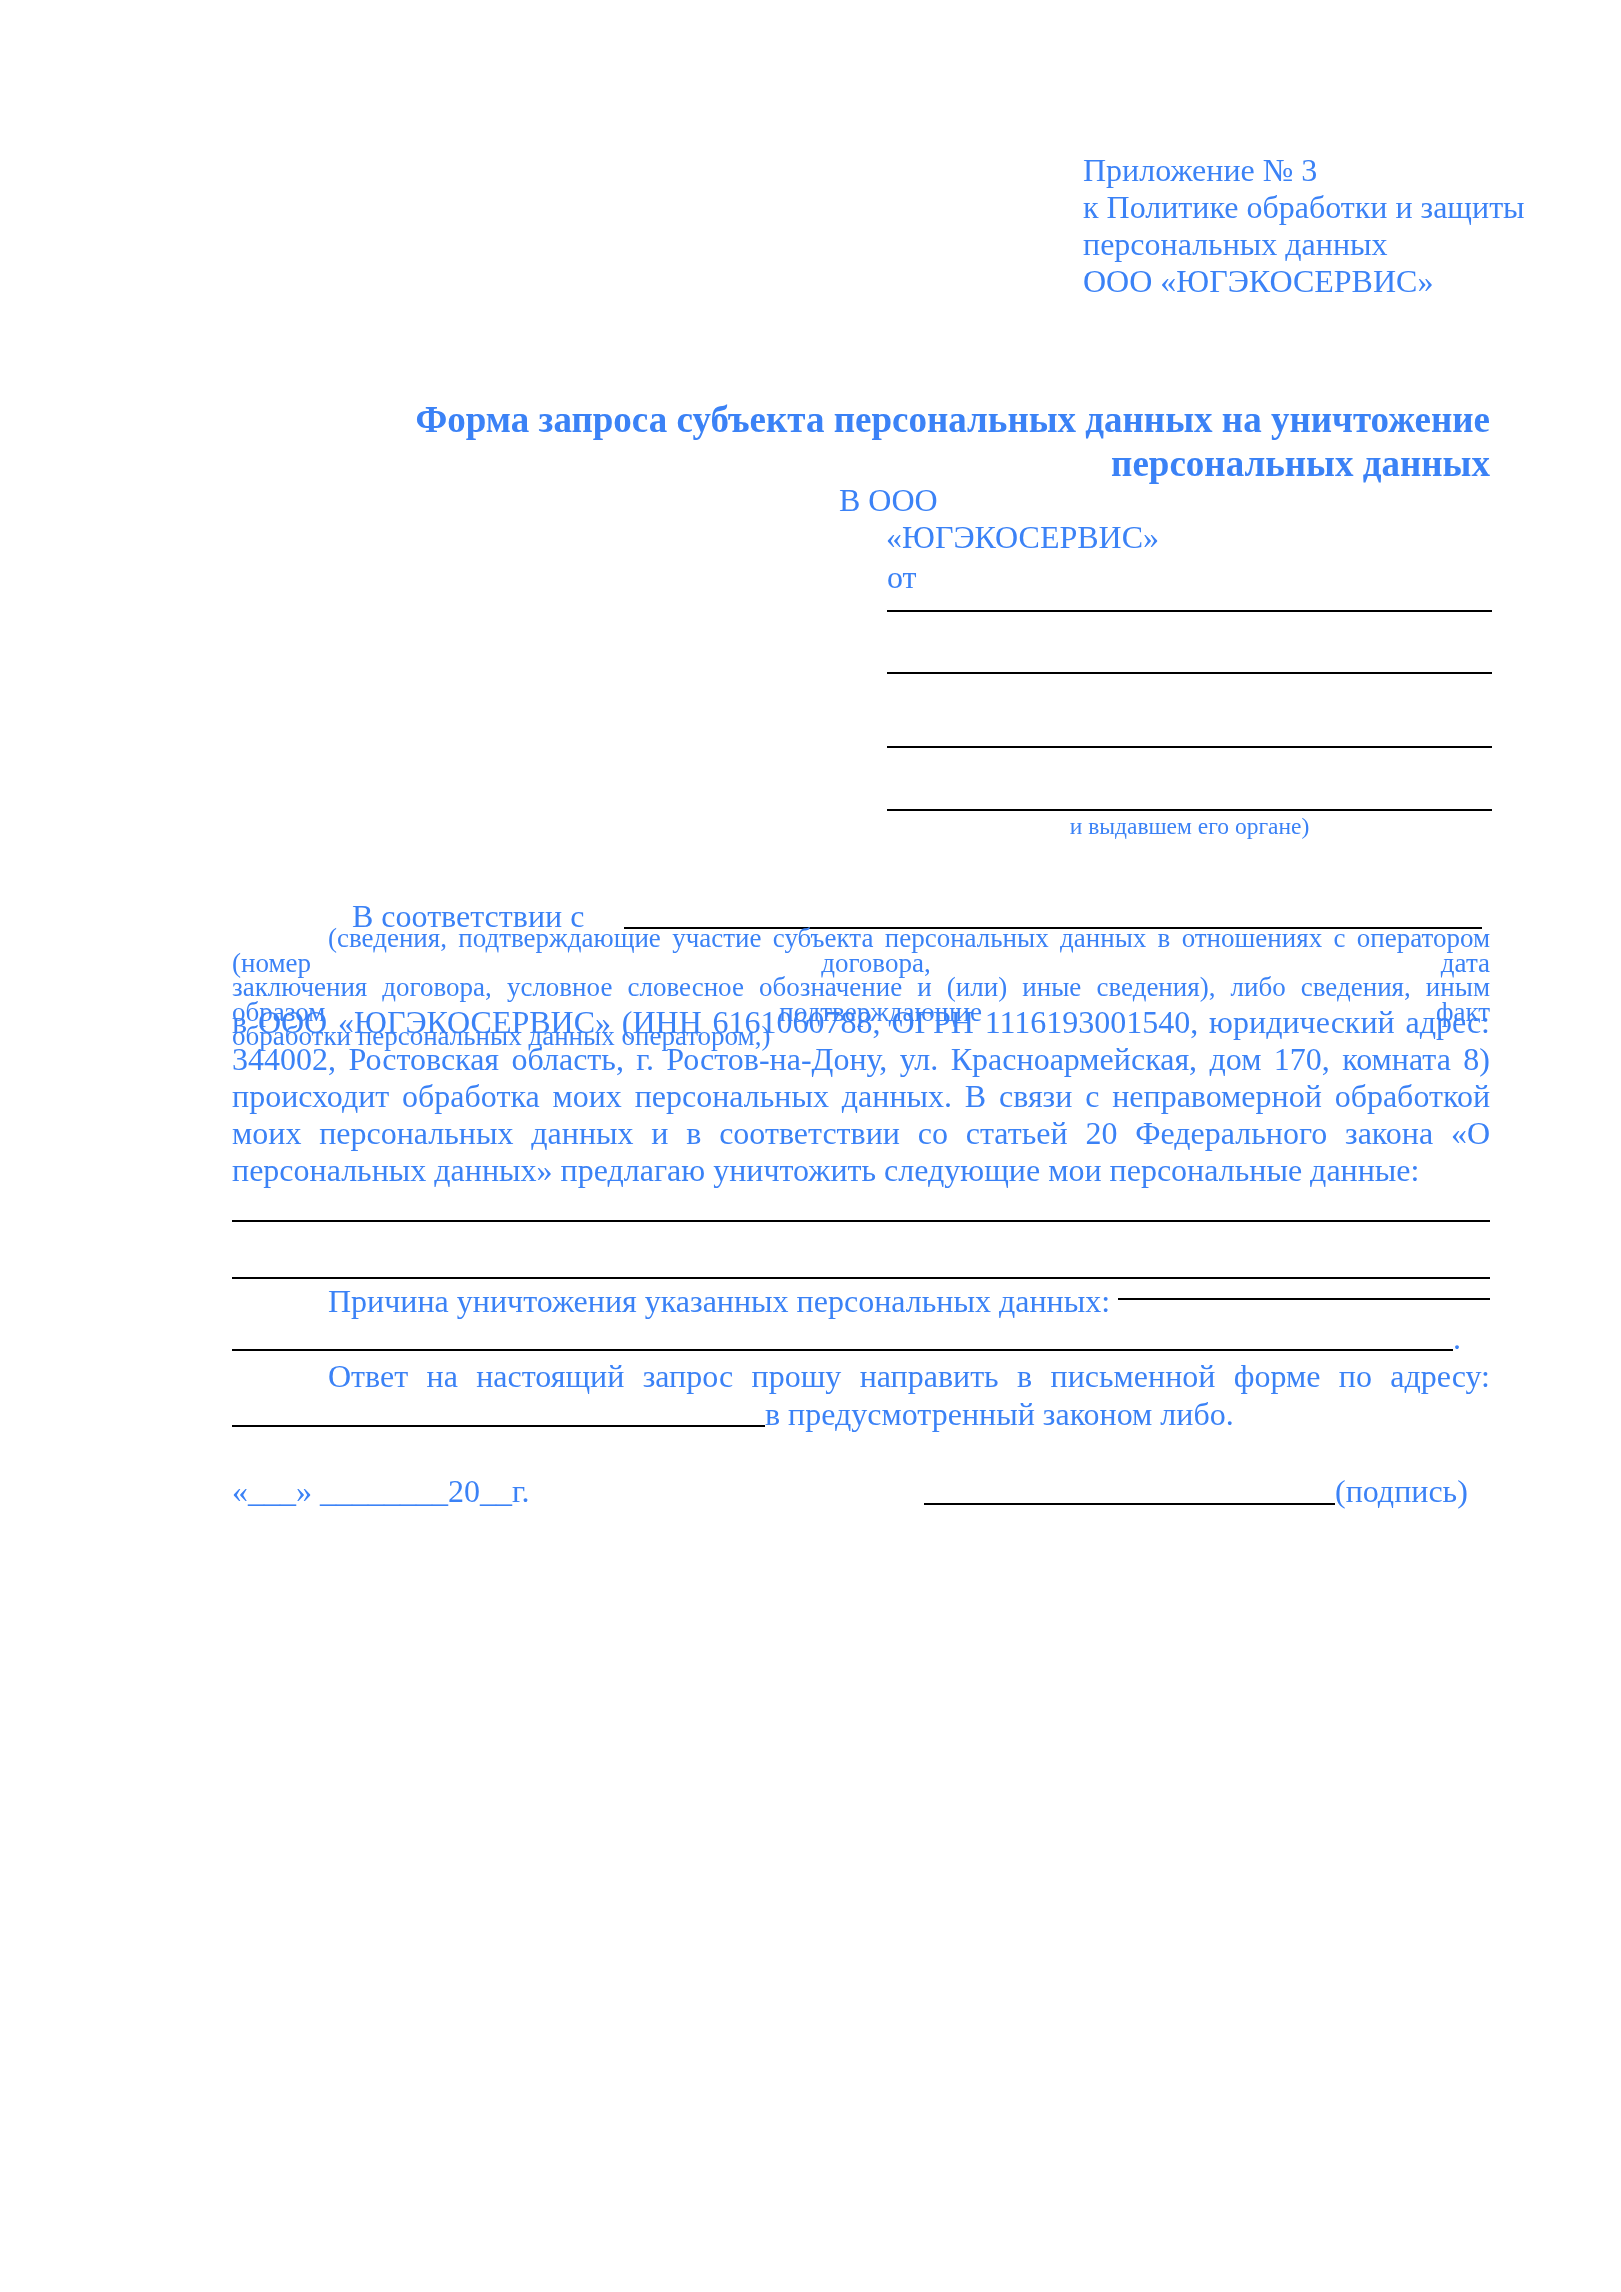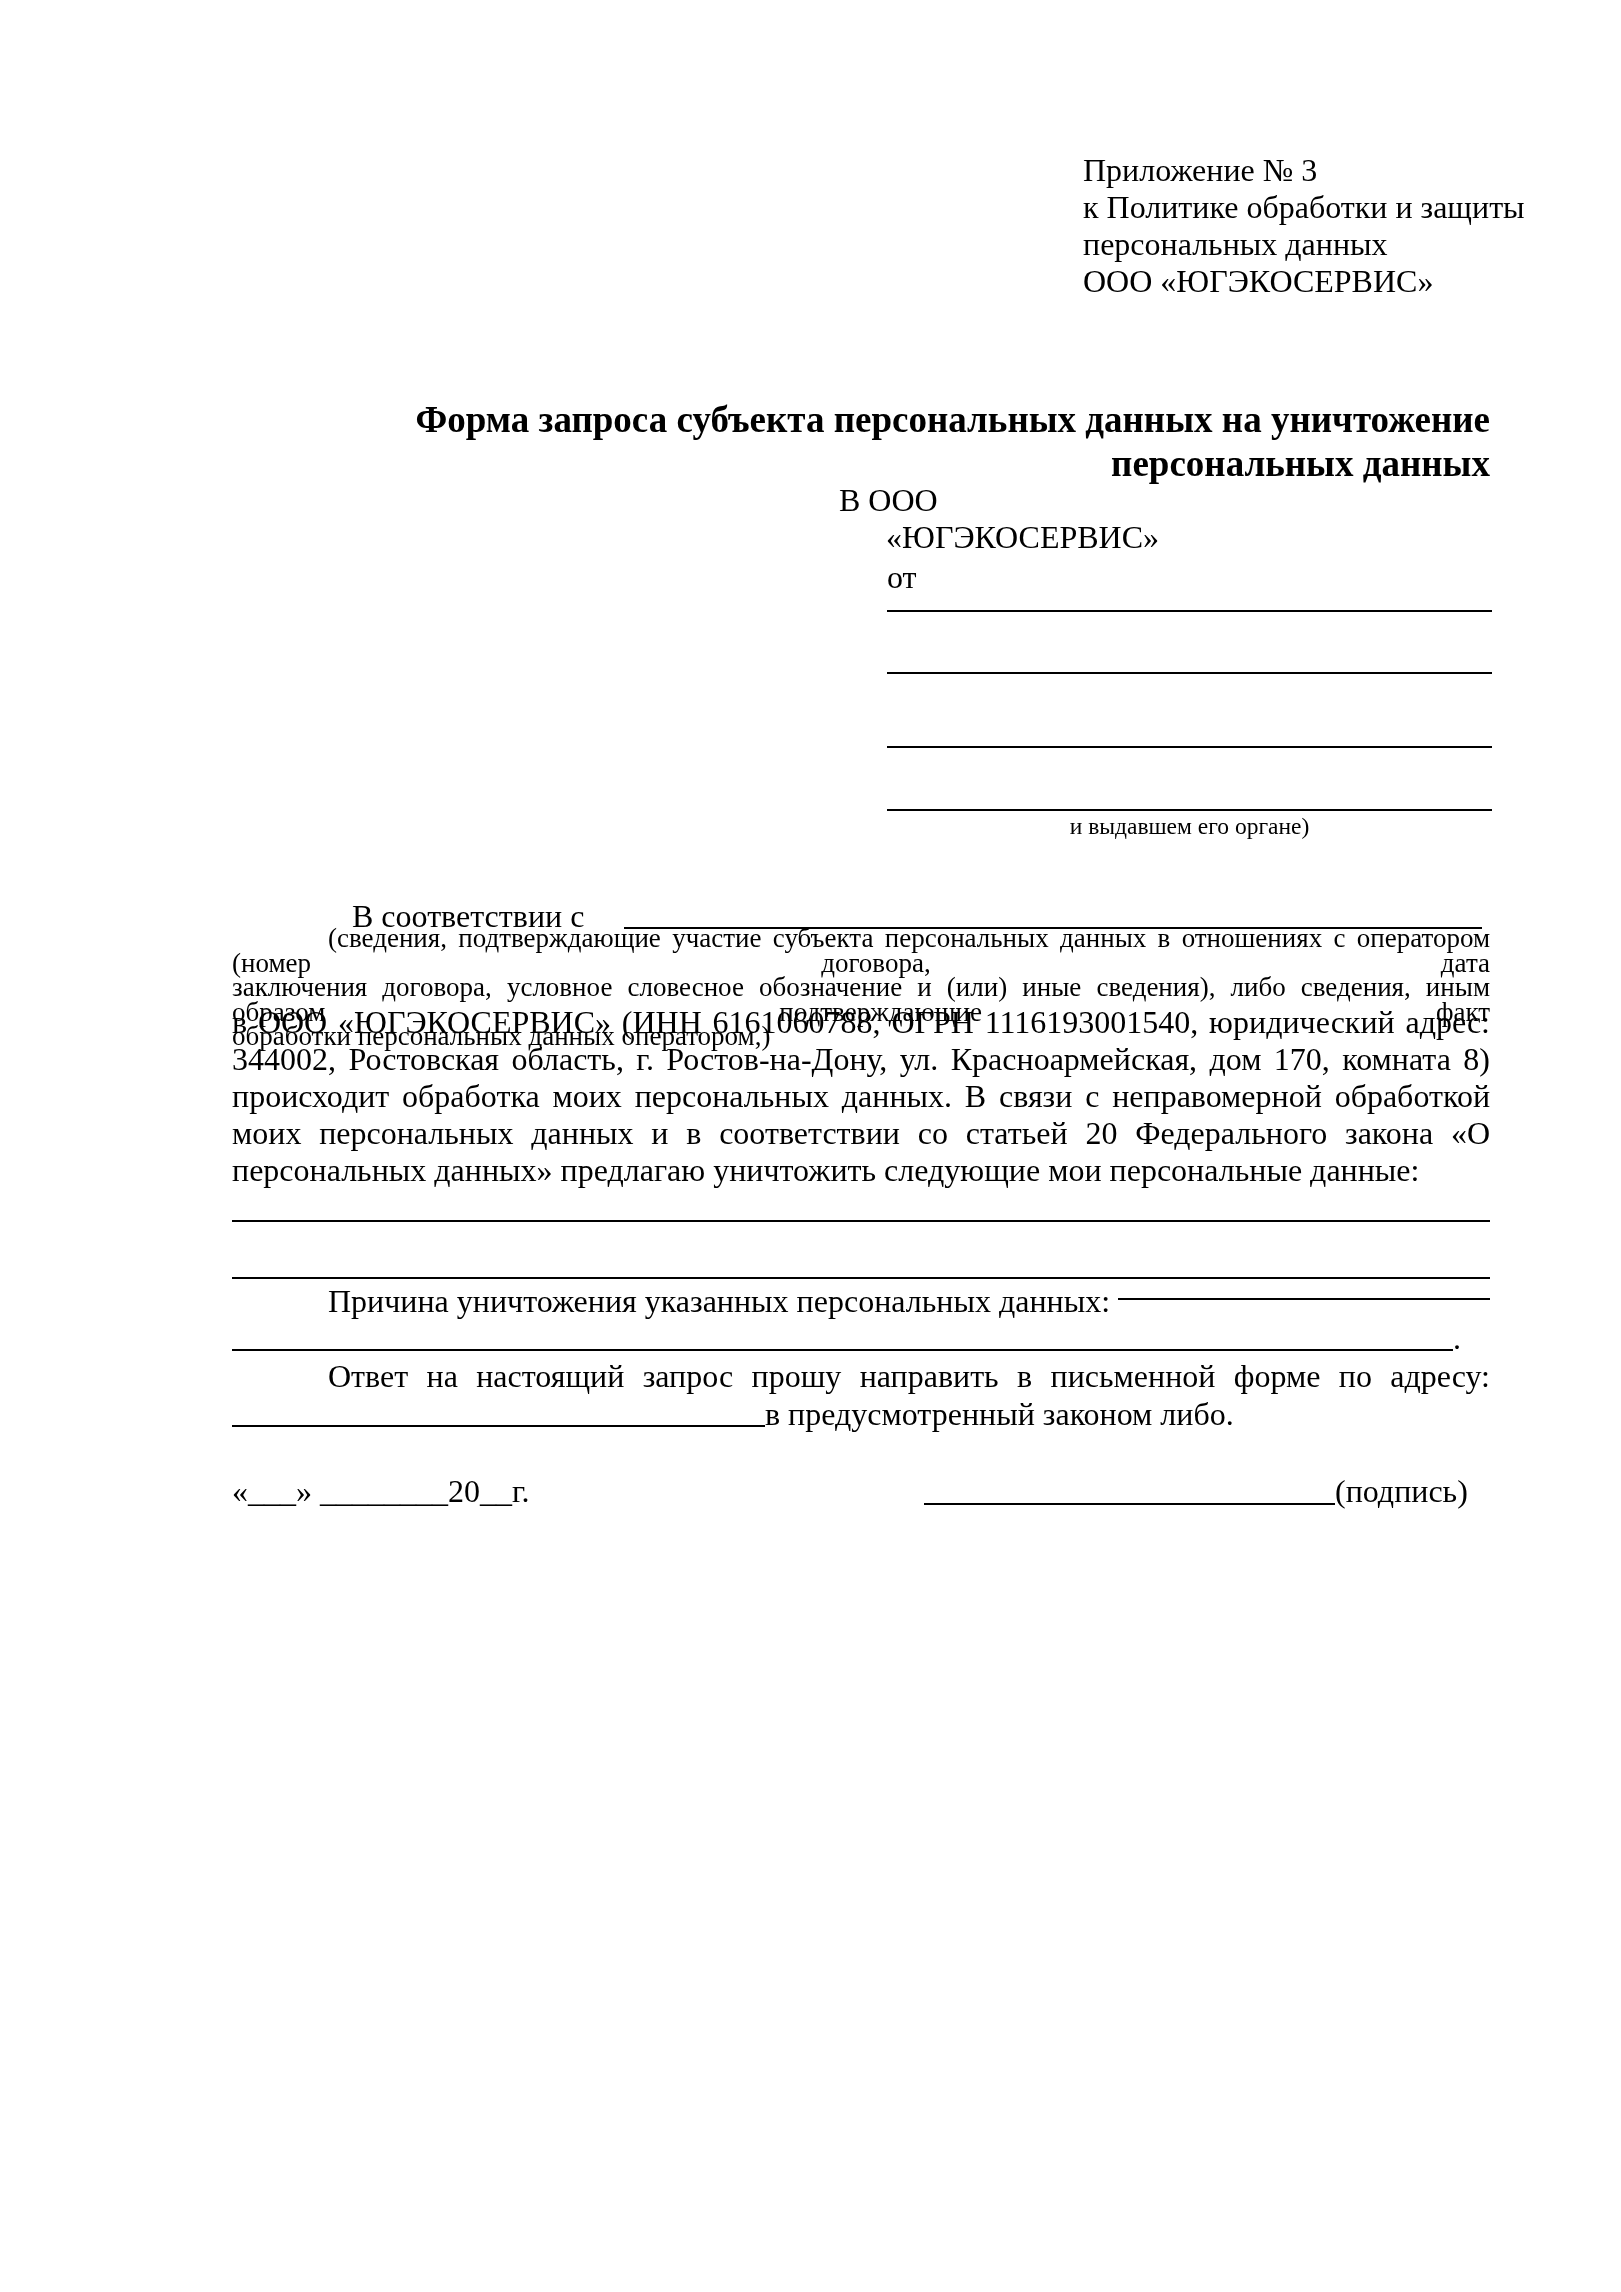--- a/index.html
+++ b/index.html
@@ -1,18 +1,18 @@
 <!DOCTYPE html>
 <html><head>
 <meta charset="utf-8">
 <style>
   html,body{margin:0;padding:0;background:#888;}
   .page{
     position:relative;width:1621px;height:2293px;background:#ffffff;
-    font-family:"Liberation Serif","DejaVu Serif",serif;color:#000000;
+    font-family:"Liberation Serif","DejaVu Serif",serif;color:#3b82f6;
     overflow:hidden;
   }
   .abs{position:absolute;}
   .t{font-size:32px;line-height:37px;}
   .small{font-size:27px;line-height:24.5px;}
   .caption{font-size:23.5px;line-height:25.5px;text-align:center;}
   .title{font-size:37px;line-height:44px;font-weight:bold;text-align:right;}
   .jl{text-align:justify;text-align-last:justify;white-space:normal;}
   .row{display:flex;align-items:flex-end;height:37px;}
   .row .txt{white-space:nowrap;font-size:32px;line-height:37px;}

